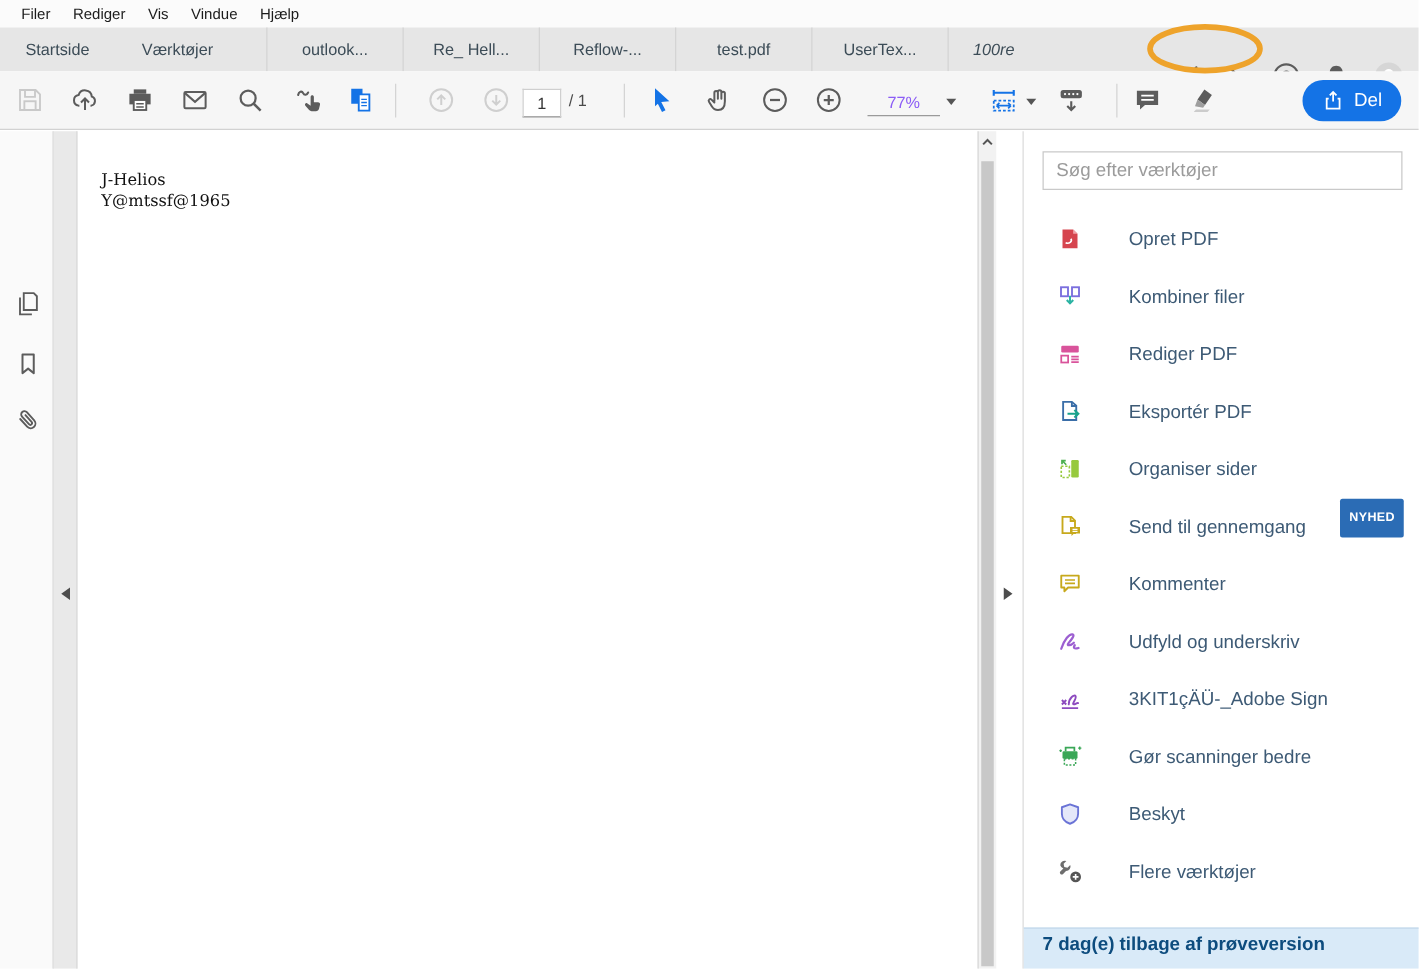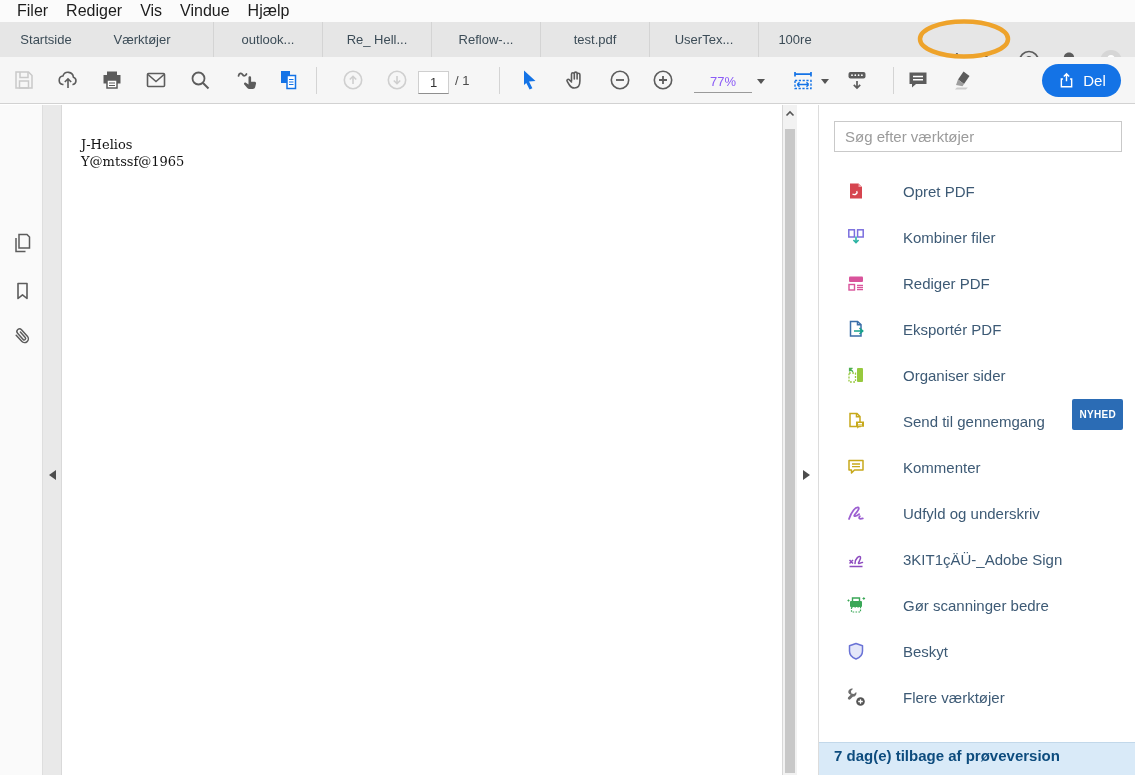--- a/index.html
+++ b/index.html
@@ -4,32 +4,32 @@
 <style>
   html,body{margin:0;padding:0;}
   body{width:1135px;height:775px;position:relative;overflow:hidden;background:#fff;
        font-family:"Liberation Sans", sans-serif;-webkit-font-smoothing:antialiased;}
   svg{display:block;}
   button{border:none;background:none;padding:0;cursor:pointer;font-family:inherit;}
 
   
   .menubar{position:absolute;left:0;top:0;width:1135px;height:22px;background:#fbfbfb;
            display:flex;align-items:center;padding-left:8px;box-sizing:border-box;}
-  .menu-item{font-size:16px;color:#1c1c1c;padding:0 9px;height:22px;line-height:22px;}
+  .menu-item{font-size:12px;color:#1c1c1c;padding:0 9px;height:22px;line-height:22px;}
 
   
   .tabbar{position:absolute;left:0;top:22px;width:1135px;height:35px;background:#e6e6e6;}
   .tabrow{display:flex;height:35px;}
   .tab{height:35px;line-height:35px;font-size:13px;color:#3c4c57;text-align:center;box-sizing:border-box;}
   .tab-home{width:92px;}
   .tab-tools{width:100px;}
   .doc-gap{width:21px;}
   .doc-tab{width:109px;border-left:1px solid #d4d4d4;position:relative;white-space:nowrap;overflow:hidden;}
   .doc-tab.active{background:#fff;border-left:1px solid #d4d4d4;}
-  .doc-tab.cut{width:73px;}
+  .doc-tab.cut{width:73px;font-style:italic;}
   .tab-close{position:absolute;right:10px;top:0;height:35px;line-height:34px;font-size:14px;color:#8a8a8a;}
   .tabicons button{position:absolute;top:27px;width:24px;height:24px;}
   .ellipse-note{position:absolute;left:916px;top:18px;z-index:5;pointer-events:none;}
 
   
   .toolbar{position:absolute;left:0;top:57px;width:1135px;height:47px;background:#f6f6f6;
            border-bottom:1px solid #d2d2d2;box-sizing:border-box;}
   .tbtn{position:absolute;top:11px;width:24px;height:24px;}
   .tsep{position:absolute;top:10px;width:1px;height:27px;background:#d4d4d4;}
   .page-input{position:absolute;left:418px;top:14px;width:25px;height:19px;border:1px solid #cfcfcf;

